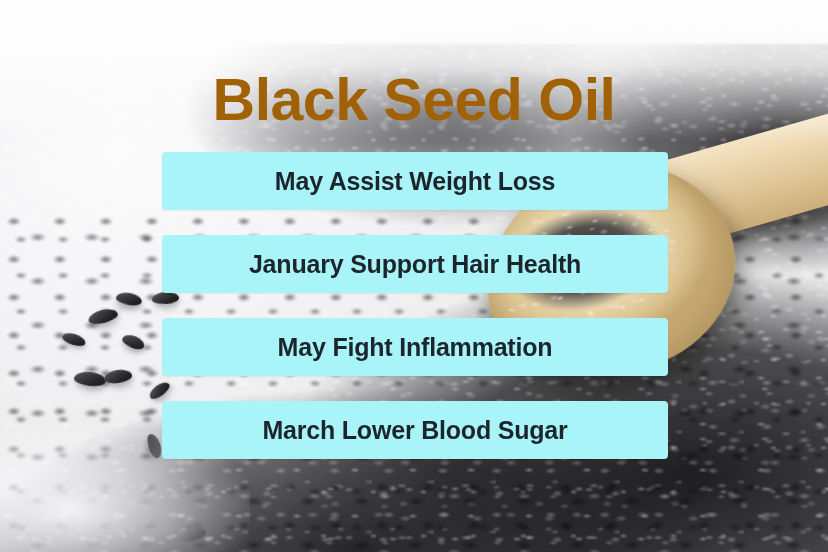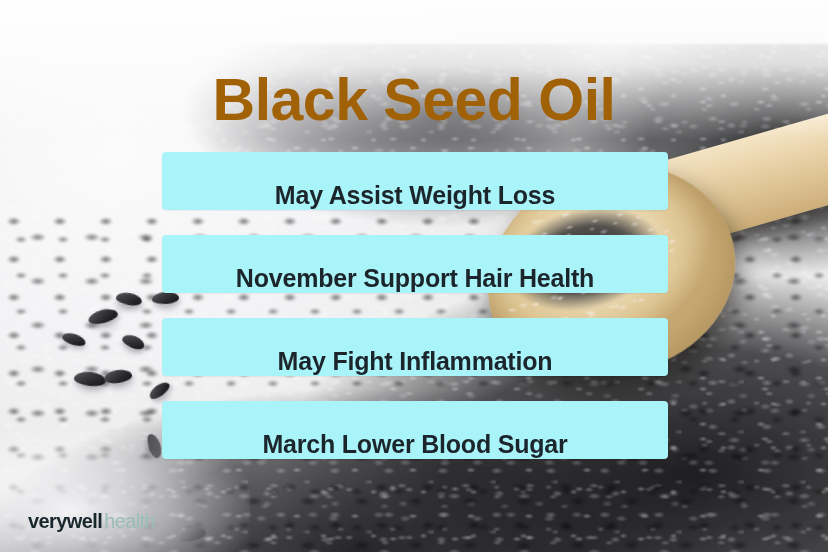--- a/index.html
+++ b/index.html
@@ -213,21 +213,21 @@
     top: 152px;
     width: 506px;
   }
 
   .benefit-bar {
     height: 58px;
     margin-bottom: 25px;
     border-radius: 4px;
     background: #a9f4f9;
     display: flex;
-    align-items: flex-end;
+    align-items: center;
     justify-content: center;
     box-shadow: 0 1px 2px rgba(0,0,0,0.06);
   }
   .benefit-bar:last-child { margin-bottom: 0; }
 
   .benefit-label {
     font-size: 25px;
     font-weight: bold;
     color: #1b252b;
     letter-spacing: -0.2px;
@@ -309,32 +309,28 @@
 
     <h1 class="page-title">Black Seed Oil</h1>
 
     <div class="benefit-list">
 
       <div class="benefit-bar">
         <span class="benefit-label">May Assist Weight Loss</span>
       </div>
 
       <div class="benefit-bar">
-        <span class="benefit-label">November Support Hair Health</span>
+        <span class="benefit-label">January Support Hair Health</span>
       </div>
 
       <div class="benefit-bar">
         <span class="benefit-label">May Fight Inflammation</span>
       </div>
 
       <div class="benefit-bar">
         <span class="benefit-label">March Lower Blood Sugar</span>
       </div>
 
     </div>
 
-    <div class="brand-logo">
-      <span class="brand-primary">verywell</span>
-      <span class="brand-secondary">health</span>
-    </div>
 
   </div>
 </div>
 
 </body></html>

